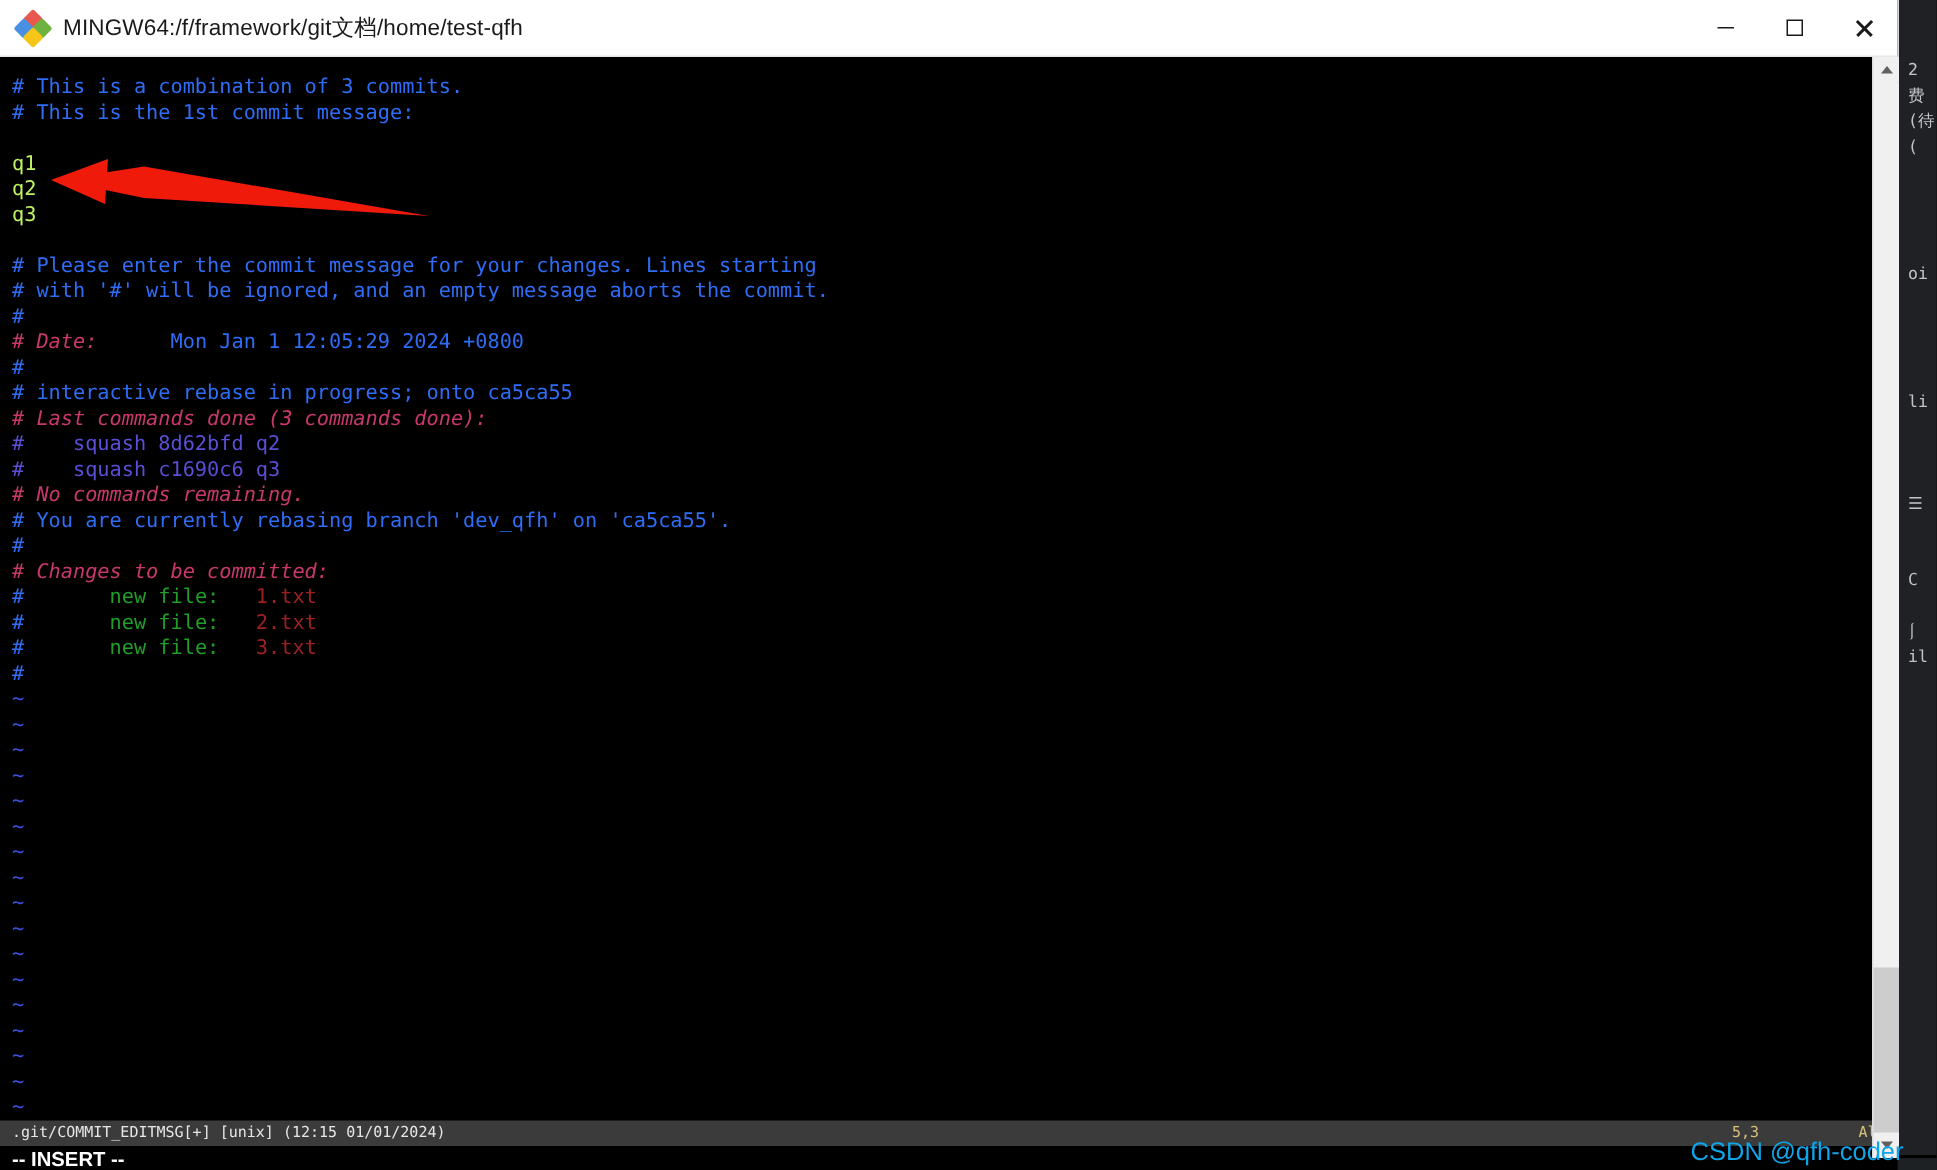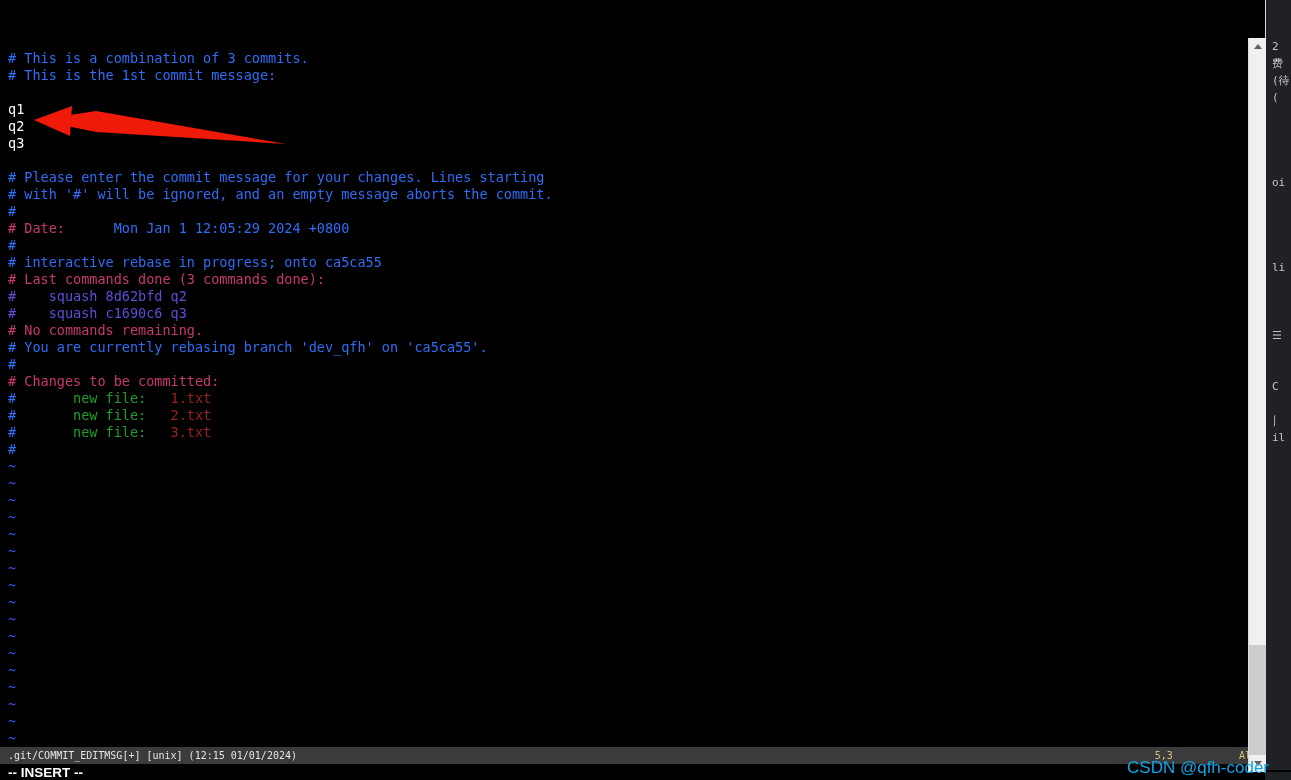--- a/index.html
+++ b/index.html
@@ -119,22 +119,22 @@
     position: absolute;
     left: 8px; top: 2px;
     width: 1245px;
     font-family: "DejaVu Sans Mono", monospace;
     font-size: 13.5px;
     line-height: 17px;
     white-space: pre;
   }
   .ln { height: 17px; white-space: pre; }
   .c-comment { color: #2f6df6; }
-  .c-text    { color: #ffffff; }
-  .c-magenta { color: #c8386c; }
+  .c-text    { color: #bef264; }
+  .c-magenta { color: #c8386c; font-style: italic; }
   .c-green   { color: #1f9e28; text-align: right; }
   .c-red     { color: #9e2020; }
   .c-purple  { color: #5a4fd6; }
   .c-tilde   { color: #3b4fe0; }
 
   
   #statusline {
     position: absolute;
     left: 0; bottom: 18px;
     width: 1265px; height: 17px;
@@ -265,20 +265,40 @@
 C
 
 ⎰
 il</div>
   <div id="bg-taskbar-line"></div>
   <div id="bg-bottom-image"></div>
 </div>
 
 <div id="window">
 
+  <div id="titlebar">
+    <div id="app-icon">
+      <i class="d-top"></i>
+        <i class="d-left"></i>
+        <i class="d-right"></i>
+        <i class="d-bottom"></i>
+    </div>
+    <div id="window-title">MINGW64:/f/framework/git文档/home/test-qfh</div>
+    <div id="win-controls">
+      <button class="win-btn minimize" title="Minimize">
+        <span class="glyph-min"></span>
+      </button>
+      <button class="win-btn maximize" title="Maximize">
+        <span class="glyph-max"></span>
+      </button>
+      <button class="win-btn close" title="Close">
+        <span class="glyph-close"></span>
+      </button>
+    </div>
+  </div>
 
   <div id="terminal">
     <div id="buffer"><div class="ln c-comment"># This is a combination of 3 commits.</div><div class="ln c-comment"># This is the 1st commit message:</div><div class="ln c-comment">&nbsp;</div><div class="ln c-text">q1</div><div class="ln c-text">q2</div><div class="ln c-text">q3</div><div class="ln c-text">&nbsp;</div><div class="ln c-comment"># Please enter the commit message for your changes. Lines starting</div><div class="ln c-comment"># with '#' will be ignored, and an empty message aborts the commit.</div><div class="ln c-comment">#</div><div class="ln"><span class="c-magenta"># Date:</span><span class="c-comment">      Mon Jan 1 12:05:29 2024 +0800</span></div><div class="ln c-comment">#</div><div class="ln c-comment"># interactive rebase in progress; onto ca5ca55</div><div class="ln c-magenta"># Last commands done (3 commands done):</div><div class="ln c-purple">#    squash 8d62bfd q2</div><div class="ln c-purple">#    squash c1690c6 q3</div><div class="ln c-magenta"># No commands remaining.</div><div class="ln c-comment"># You are currently rebasing branch 'dev_qfh' on 'ca5ca55'.</div><div class="ln c-comment">#</div><div class="ln c-magenta"># Changes to be committed:</div><div class="ln"><span class="c-comment">#       </span><span class="c-green">new file:</span><span class="c-green">   </span><span class="c-red">1.txt</span></div><div class="ln"><span class="c-comment">#       </span><span class="c-green">new file:</span><span class="c-green">   </span><span class="c-red">2.txt</span></div><div class="ln"><span class="c-comment">#       </span><span class="c-green">new file:</span><span class="c-green">   </span><span class="c-red">3.txt</span></div><div class="ln c-comment">#</div><div class="ln c-tilde">~</div><div class="ln c-tilde">~</div><div class="ln c-tilde">~</div><div class="ln c-tilde">~</div><div class="ln c-tilde">~</div><div class="ln c-tilde">~</div><div class="ln c-tilde">~</div><div class="ln c-tilde">~</div><div class="ln c-tilde">~</div><div class="ln c-tilde">~</div><div class="ln c-tilde">~</div><div class="ln c-tilde">~</div><div class="ln c-tilde">~</div><div class="ln c-tilde">~</div><div class="ln c-tilde">~</div><div class="ln c-tilde">~</div><div class="ln c-tilde">~</div></div>
 
     <svg id="annotation-arrow" viewBox="0 0 1265 734" preserveAspectRatio="none">
       <polygon points="38,72 96,63 286,96 96,84" fill="#f01a0a"></polygon>
       <polygon points="34,72 72,58 70,88" fill="#f01a0a"></polygon>
     </svg>
 
     <div id="statusline">

